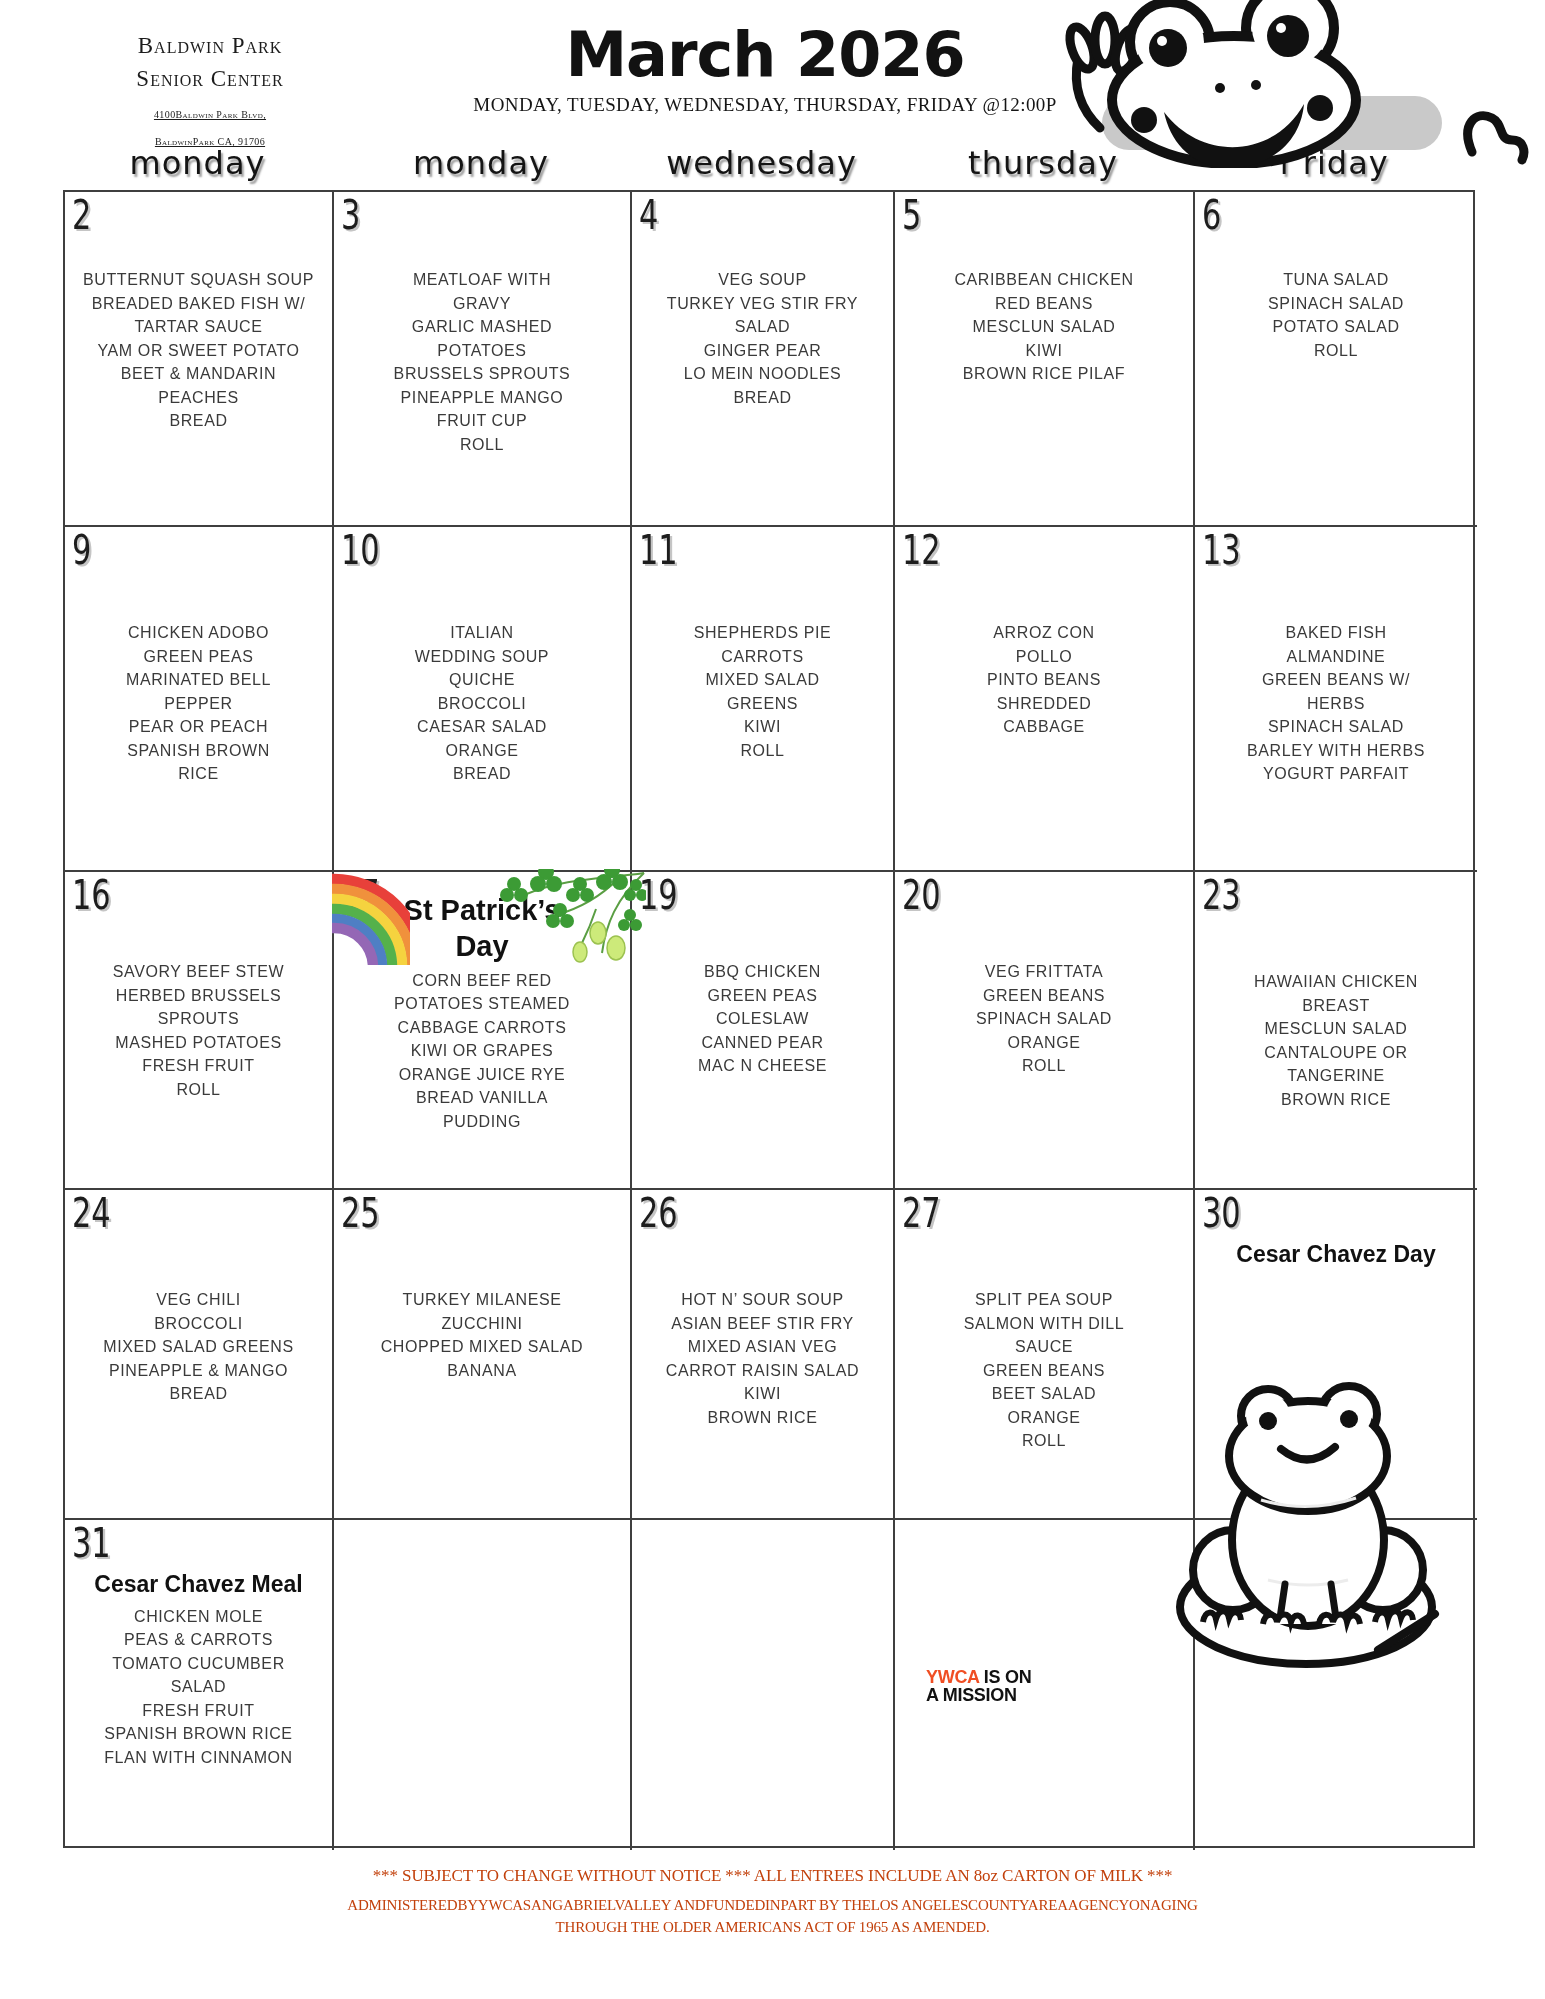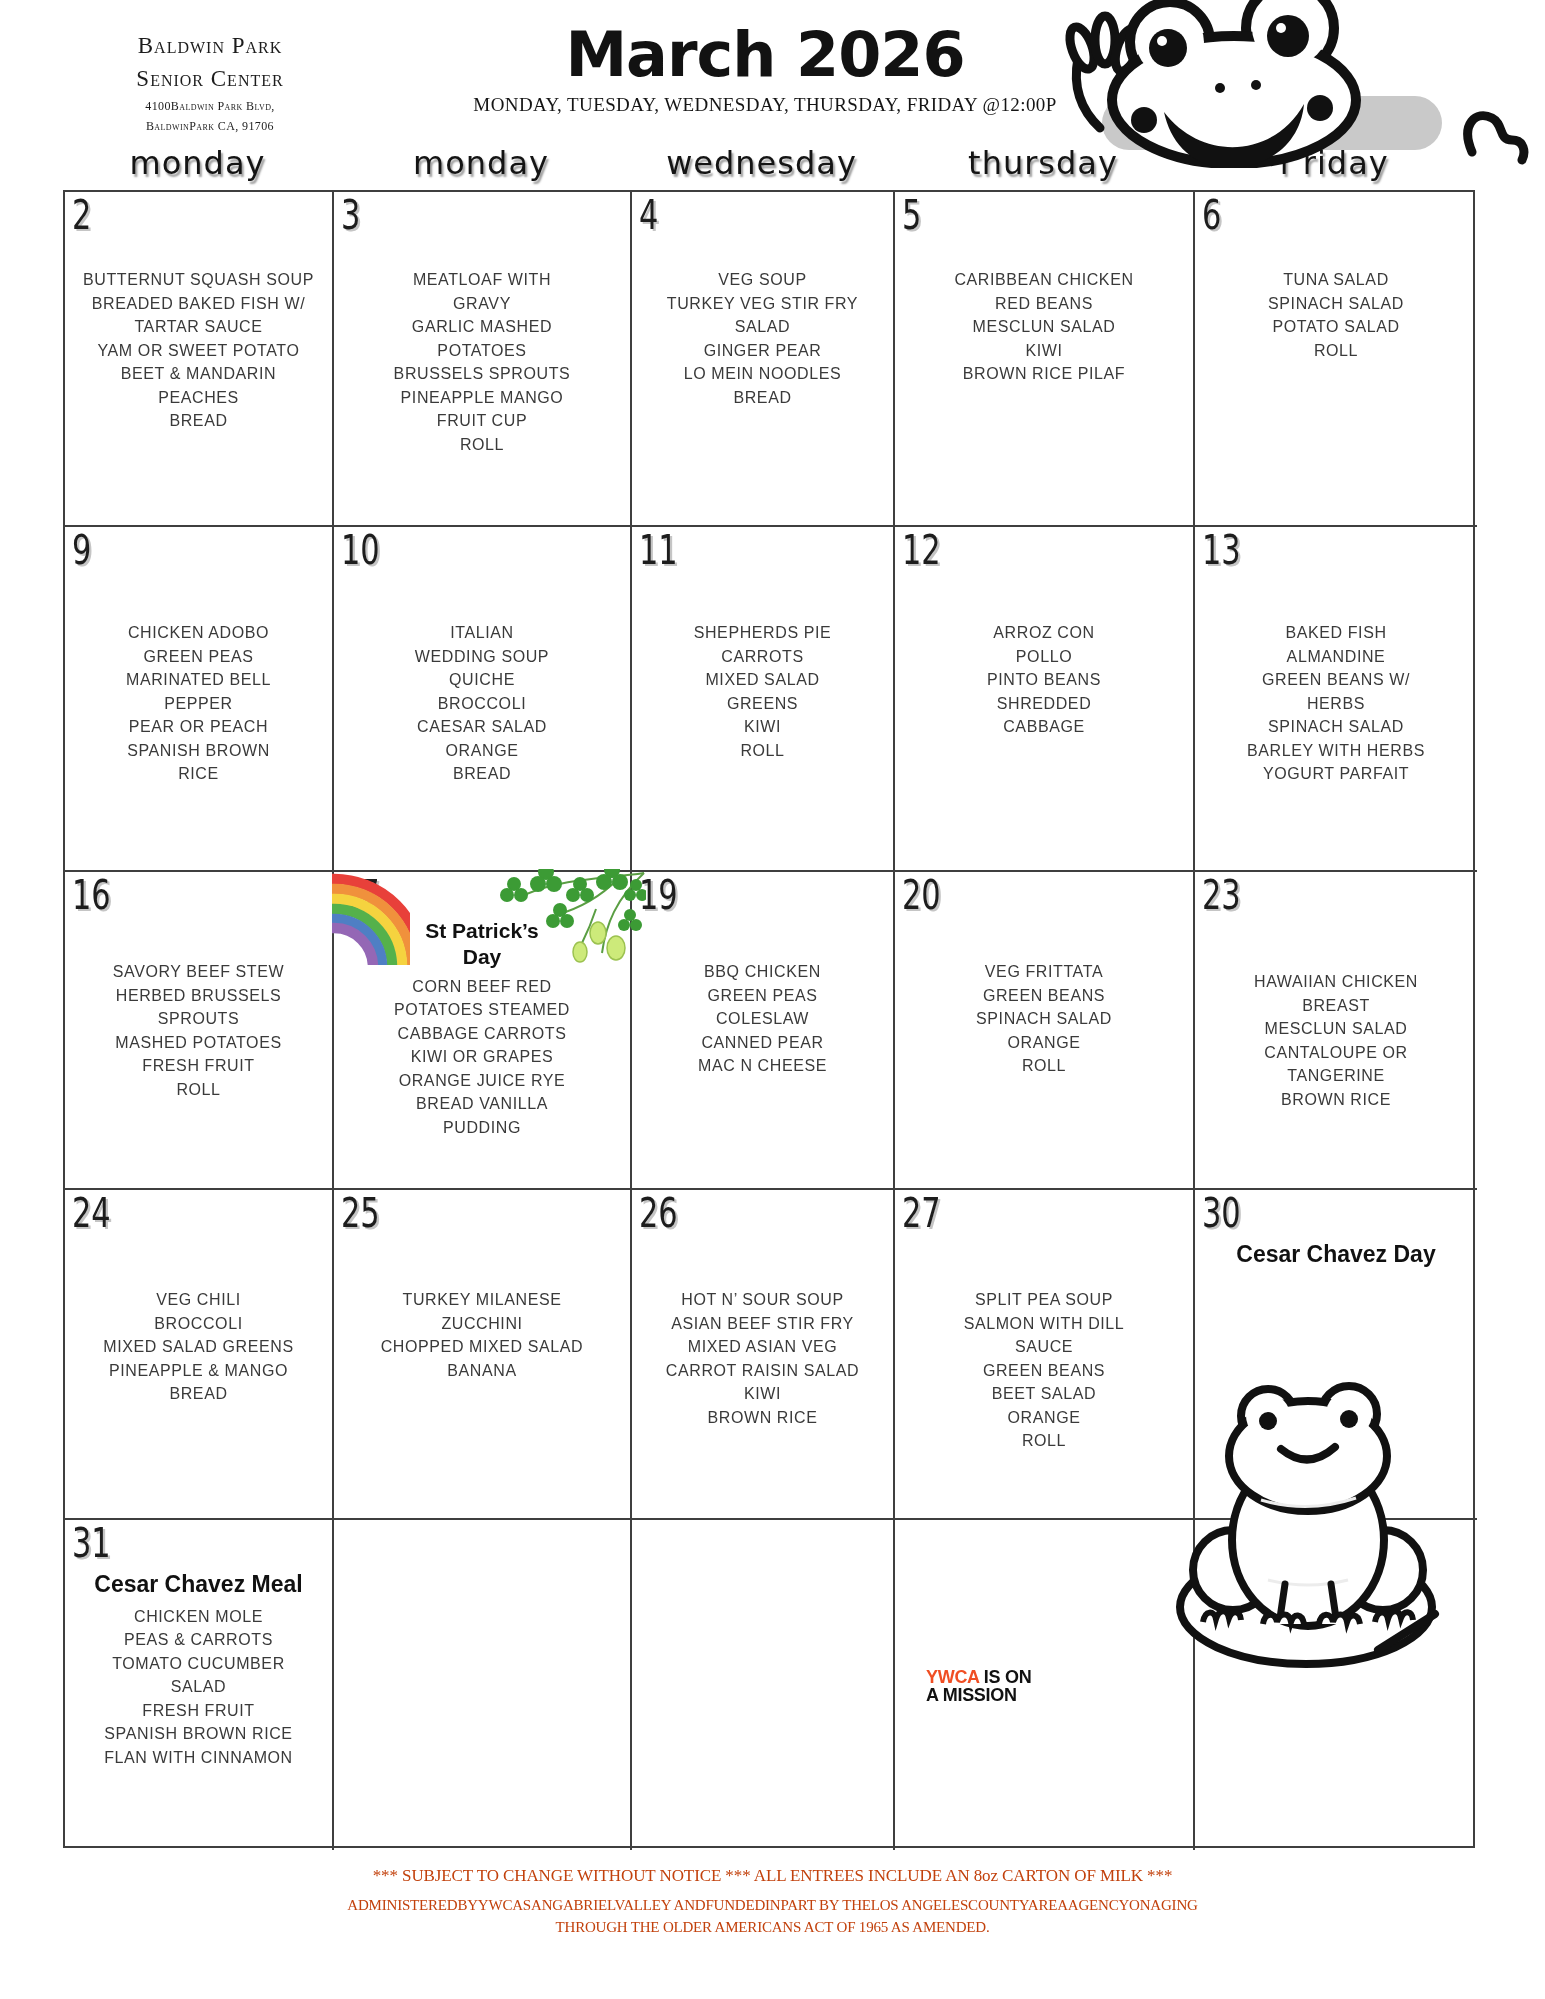--- a/index.html
+++ b/index.html
@@ -4,21 +4,21 @@
 <style>
   html,body{margin:0;padding:0;}
   body{
     width:1545px;height:1999px;position:relative;background:#ffffff;
     font-family:"Liberation Sans",sans-serif;color:#222;overflow:hidden;
   }
   
   .org{position:absolute;left:100px;top:30px;width:220px;text-align:center;
        font-family:"Liberation Serif",serif;font-variant:small-caps;color:#1c1c1c;}
   .org-name{font-size:23px;line-height:1.42;letter-spacing:1px;font-weight:500;}
-  .org-addr{font-size:12px;line-height:1.5;margin-top:2px;letter-spacing:.4px;}
+  .org-addr{font-size:10px;line-height:1.5;margin-top:12px;letter-spacing:.4px;text-decoration:underline;}
   .title-block{position:absolute;left:385px;top:22px;width:760px;text-align:center;}
   .month-title{font-family:"DejaVu Sans",sans-serif;font-weight:700;font-size:62px;
                letter-spacing:-1px;color:#121212;line-height:1.05;margin:0;}
   .subtitle{font-family:"Liberation Serif",serif;font-size:19px;letter-spacing:.4px;
             color:#151515;margin-top:7px;}
   
   .weekday-row{position:absolute;left:63px;top:144px;width:1412px;display:flex;z-index:1;}
   .weekday{font-family:"DejaVu Sans",sans-serif;font-size:32px;color:#141414;
            text-align:center;letter-spacing:1px;
            text-shadow:2px 3px 2px rgba(0,0,0,.38);}
@@ -41,21 +41,21 @@
            text-shadow:3px 2px 0 #c5c5c5;line-height:1.1;}
   .menu{text-align:center;white-space:pre-line;font-size:16px;line-height:23.5px;
         letter-spacing:.6px;color:#3a3a3a;padding:0 4px;}
   .r1 .menu{margin-top:76px}
   .r2 .menu{margin-top:94px}
   .r3 .menu{margin-top:88px}
   .r4 .menu{margin-top:98px}
   .r5 .menu{margin-top:6px}
   .cell-title{font-family:"Liberation Sans",sans-serif;font-weight:700;font-size:23px;
               color:#111;text-align:center;white-space:pre-line;line-height:1.25;}
-  .r3 .cell-title{margin-top:46px;font-size:21px;}
+  .r3 .cell-title{margin-top:20px;font-size:29px;}
   .r5 .cell-title{margin-top:50px;}
   .r3.has-title .menu{margin-top:4px;}
   
   .decor-rainbow{position:absolute;left:-2px;top:-2px;z-index:2;}
   .decor-vine{position:absolute;right:-16px;top:-3px;z-index:2;}
   .decor-frog{position:absolute;left:-22px;top:182px;z-index:6;}
   
   .ywca-cell{padding:148px 10px 0 31px;}
   .ywca-logo{font-family:"Liberation Sans",sans-serif;font-weight:700;font-size:18px;
              line-height:1.0;letter-spacing:-.3px;color:#111;}

